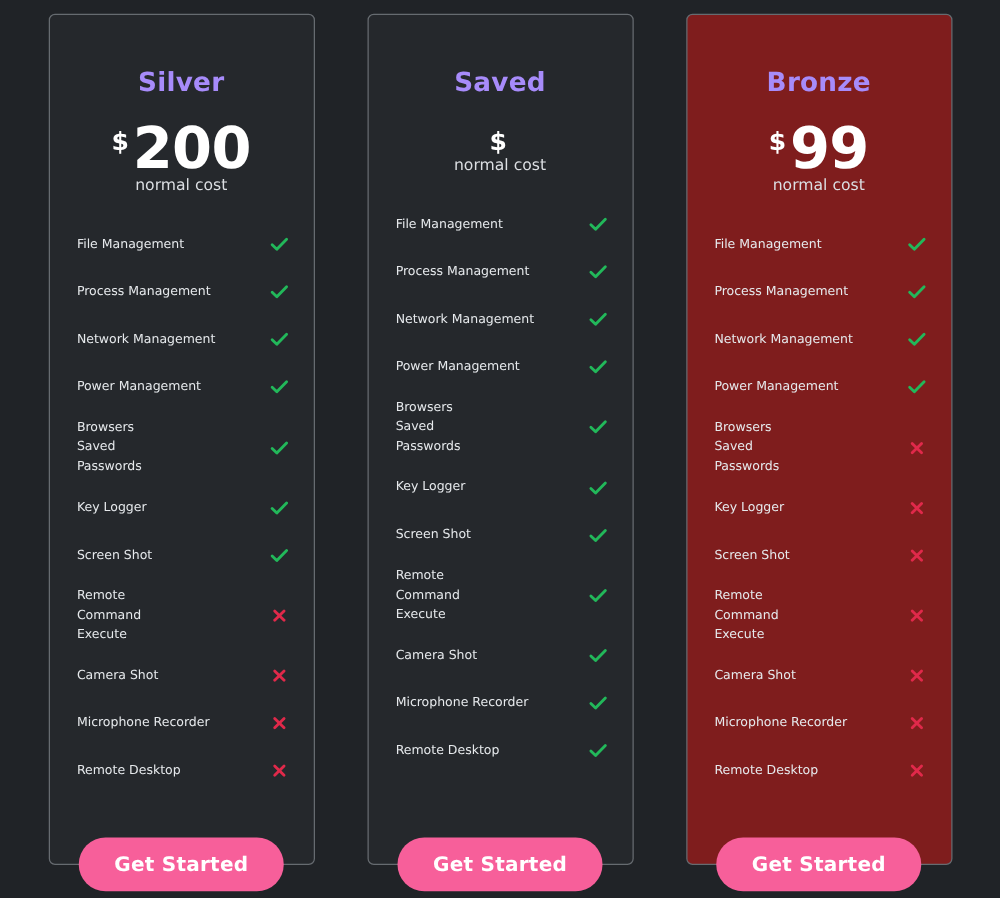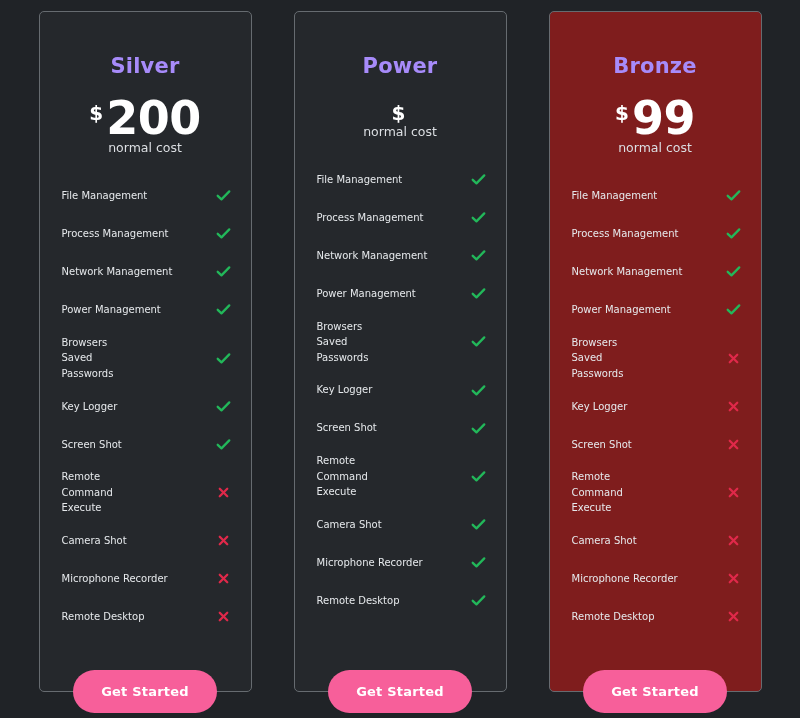--- a/index.html
+++ b/index.html
@@ -127,21 +127,21 @@
     display: flex;
     justify-content: center;
   }
 
   .cta-button {
     background: #f75f9a;
     color: #ffffff;
     border: none;
     border-radius: 999px;
     font-family: inherit;
-    font-size: 13px;
+    font-size: 16px;
     font-weight: bold;
     padding: 0 28px;
     height: 43px;
     min-width: 124px;
     cursor: pointer;
     letter-spacing: 0.2px;
   }
 </style>
 </head>
 <body>
@@ -246,21 +246,21 @@
               <line x1="15" y1="5" x2="5" y2="15" stroke="#e0294a" stroke-width="3" stroke-linecap="round"></line>
             </svg>
           </span>
         </li>
       </ul>
       <div class="cta-wrap">
         <button class="cta-button" style="background: rgb(247, 95, 154); color: rgb(255, 255, 255);">Get Started</button>
       </div>
     </div>
     <div class="plan-card" style="background: rgb(37, 40, 44); border-color: rgb(102, 107, 112);">
-      <div class="plan-title" style="color: rgb(167, 139, 250);">Power</div>
+      <div class="plan-title" style="color: rgb(167, 139, 250);">Saved</div>
       <div class="price-row" style="color: rgb(255, 255, 255);">
         <span class="price-currency">$</span>
       </div>
       <div class="price-caption">normal cost</div>
       <ul class="feature-list">
         <li class="feature-item">
           <span class="feature-label nowrap" style="color: rgb(230, 233, 236);">File Management</span>
           <span class="feature-icon">
             <svg viewBox="0 0 20 20" width="17" height="17">
               <path d="M3.2 10.4 L7.6 14.6 L16.8 5.2" fill="none" stroke="#22b85a" stroke-width="2.7" stroke-linecap="round" stroke-linejoin="round"></path>

